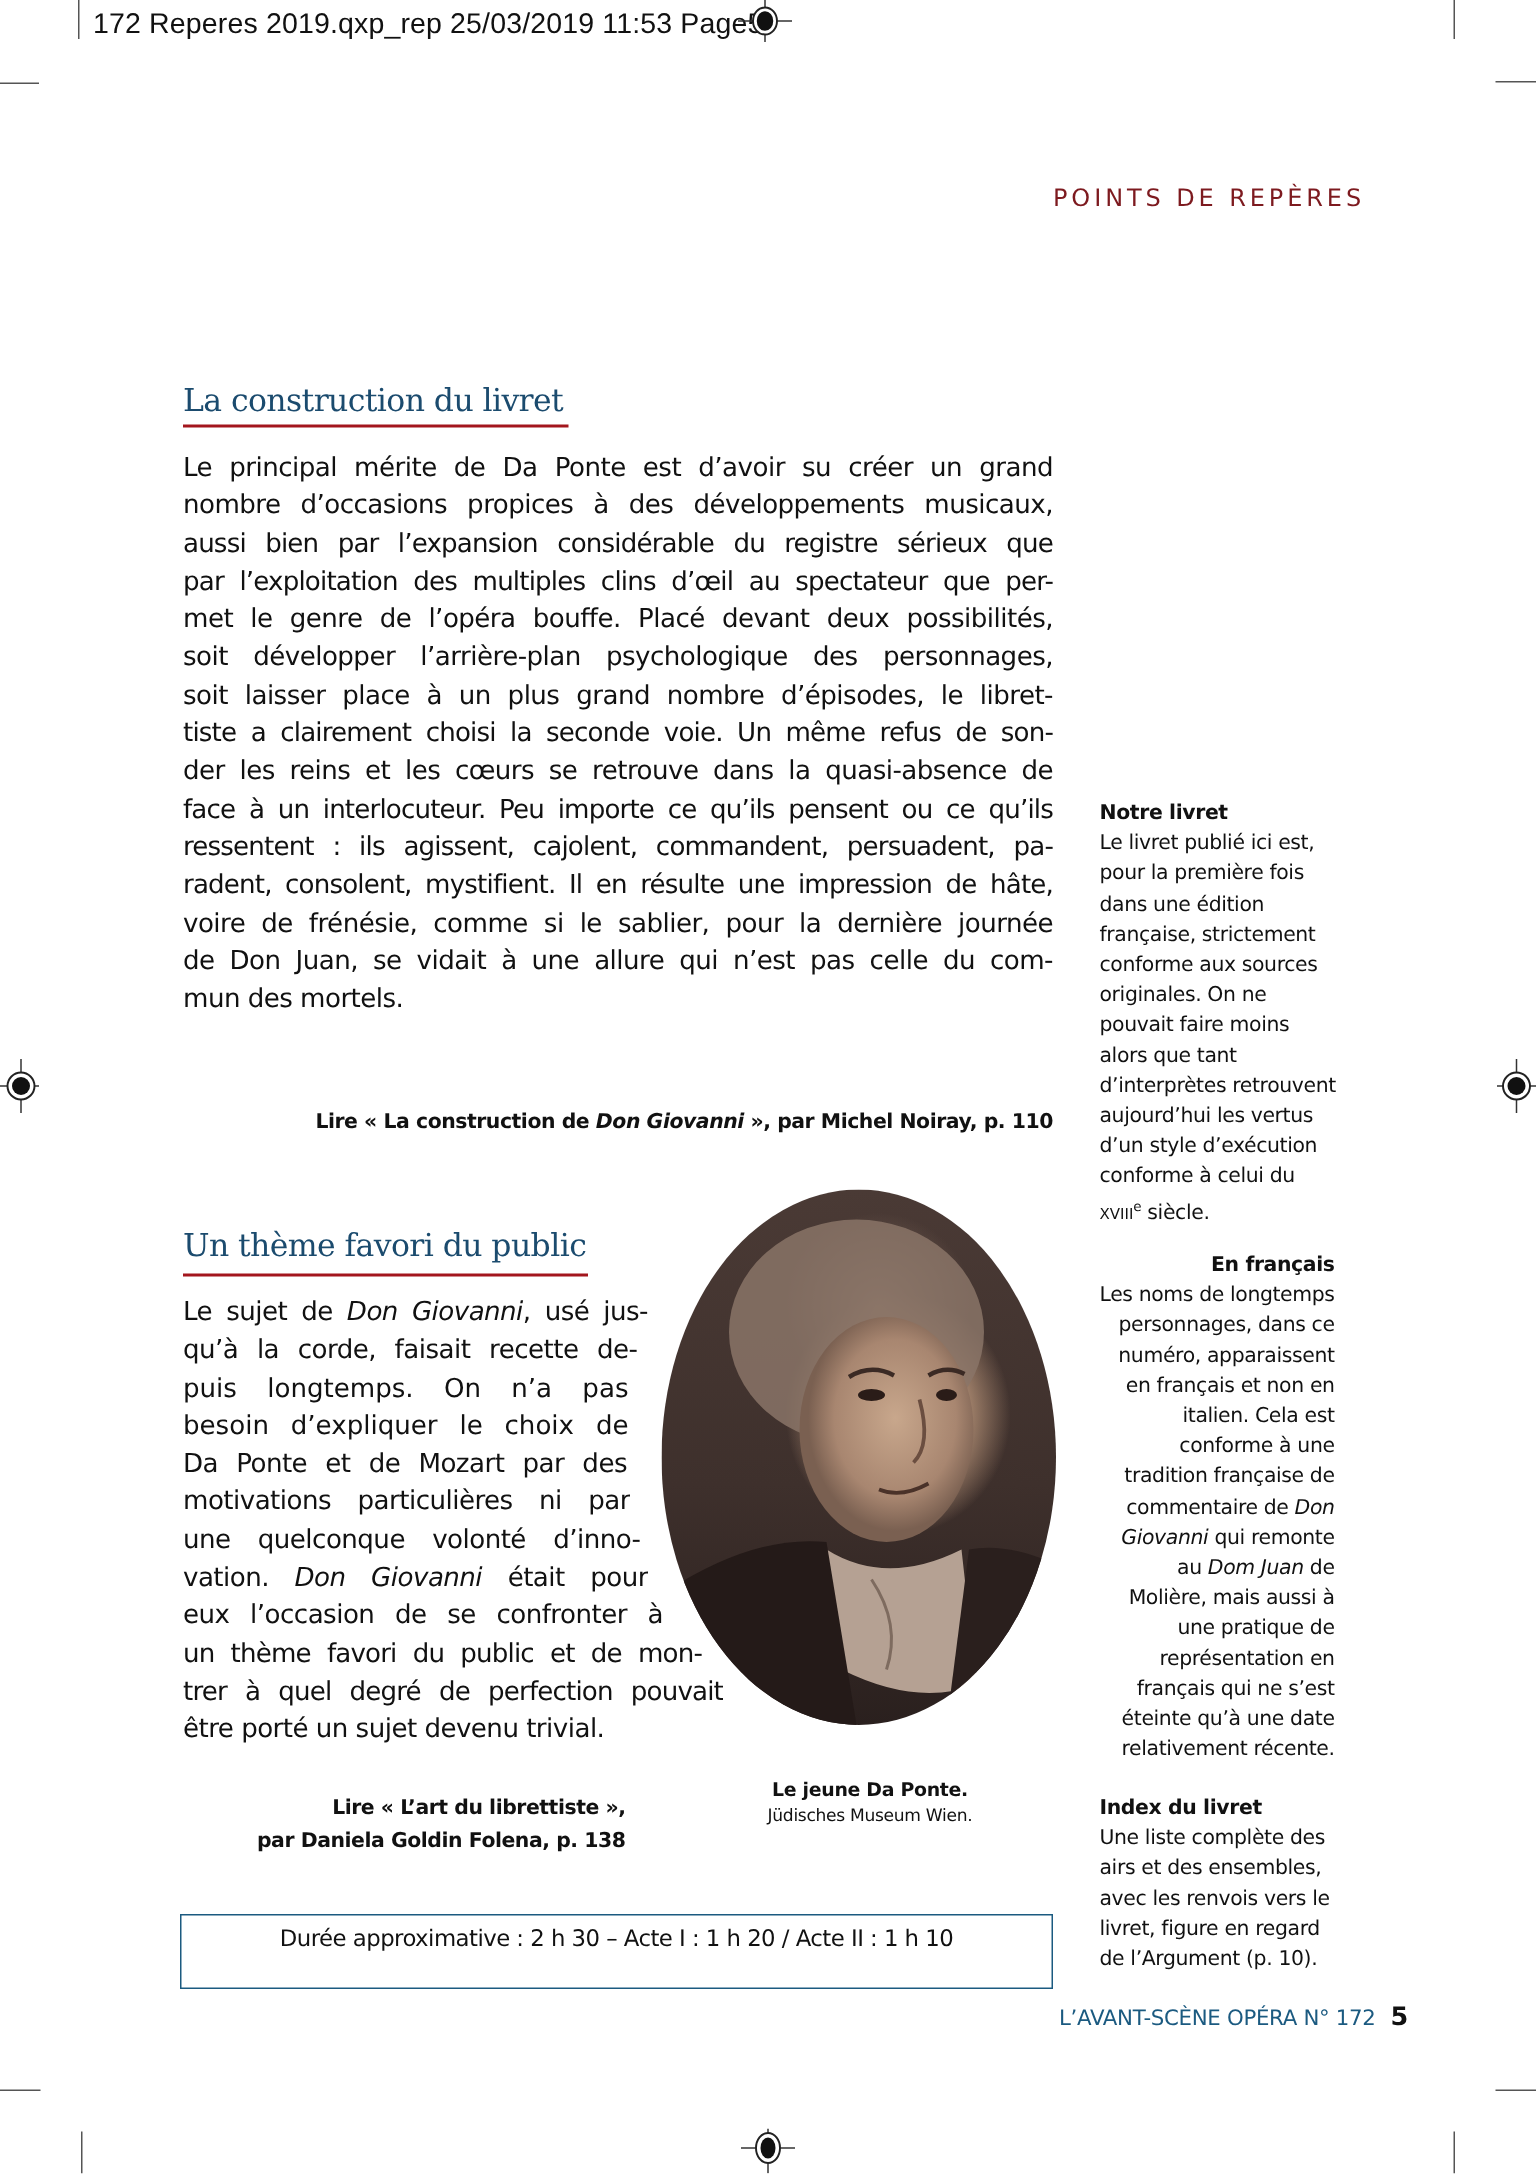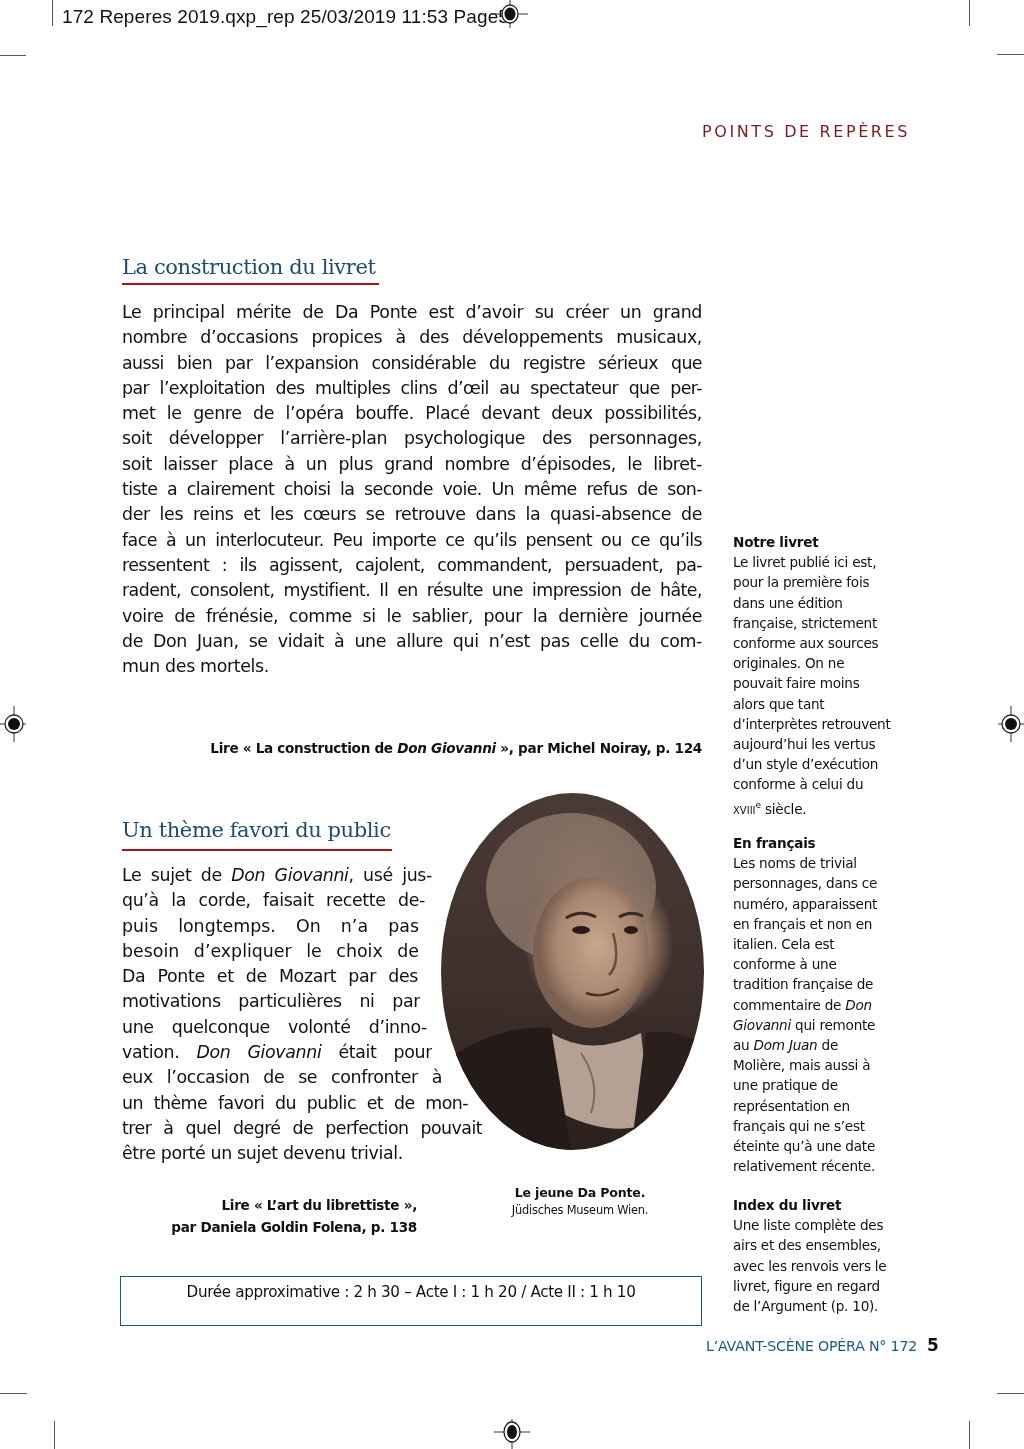--- a/index.html
+++ b/index.html
@@ -96,21 +96,21 @@
   <span class="ln cond2">der les reins et les cœurs se retrouve dans la quasi-absence de</span>
   <span class="ln cond">face à un interlocuteur. Peu importe ce qu’ils pensent ou ce qu’ils</span>
   <span class="ln cond">ressentent : ils agissent, cajolent, commandent, persuadent, pa-</span>
   <span class="ln cond">radent, consolent, mystifient. Il en résulte une impression de hâte,</span>
   <span class="ln cond2">voire de frénésie, comme si le sablier, pour la dernière journée</span>
   <span class="ln cond2">de Don Juan, se vidait à une allure qui n’est pas celle du com-</span>
   <span class="ln last cond2">mun des mortels.</span>
 </div>
 
 <div class="ref" style="right:322px;top:740px;">
-  <span>Lire « La construction de </span><i>Don Giovanni</i><span> », par Michel Noiray, p. 124</span>
+  <span>Lire « La construction de </span><i>Don Giovanni</i><span> », par Michel Noiray, p. 110</span>
 </div>
 
 <div class="section-title" style="left:122px;top:818px;">Un thème favori du public</div>
 <div class="title-rule" style="left:122px;top:849px;width:270px;"></div>
 
 <div class="body-text" style="left:122px;top:863px;width:362px;">
   <span class="ln cond2" style="width:310px;"><span>Le sujet de </span><i>Don Giovanni</i><span>, usé jus-</span></span>
   <span class="ln cond2" style="width:303px;">qu’à la corde, faisait recette de-</span>
   <span class="ln" style="width:297px;">puis longtemps. On n’a pas</span>
   <span class="ln" style="width:297px;">besoin d’expliquer le choix de</span>
@@ -174,23 +174,23 @@
   <span class="ln">originales. On ne</span>
   <span class="ln">pouvait faire moins</span>
   <span class="ln">alors que tant</span>
   <span class="ln">d’interprètes retrouvent</span>
   <span class="ln">aujourd’hui les vertus</span>
   <span class="ln">d’un style d’exécution</span>
   <span class="ln">conforme à celui du</span>
   <span class="ln"><span class="smallcaps">XVIII</span><sup style="font-size:9px;">e</sup><span> siècle.</span></span>
 </div>
 
-<div class="side" style="top:833px;">
+<div class="side" style="top:833px;text-align:right;">
   <span class="h">En français</span>
-  <span class="ln">Les noms de trivial</span>
+  <span class="ln">Les noms de longtemps</span>
   <span class="ln">personnages, dans ce</span>
   <span class="ln">numéro, apparaissent</span>
   <span class="ln">en français et non en</span>
   <span class="ln">italien. Cela est</span>
   <span class="ln">conforme à une</span>
   <span class="ln">tradition française de</span>
   <span class="ln"><span>commentaire de </span><i>Don</i></span>
   <span class="ln"><i>Giovanni</i><span> qui remonte</span></span>
   <span class="ln"><span>au </span><i>Dom Juan</i><span> de</span></span>
   <span class="ln">Molière, mais aussi à</span>

